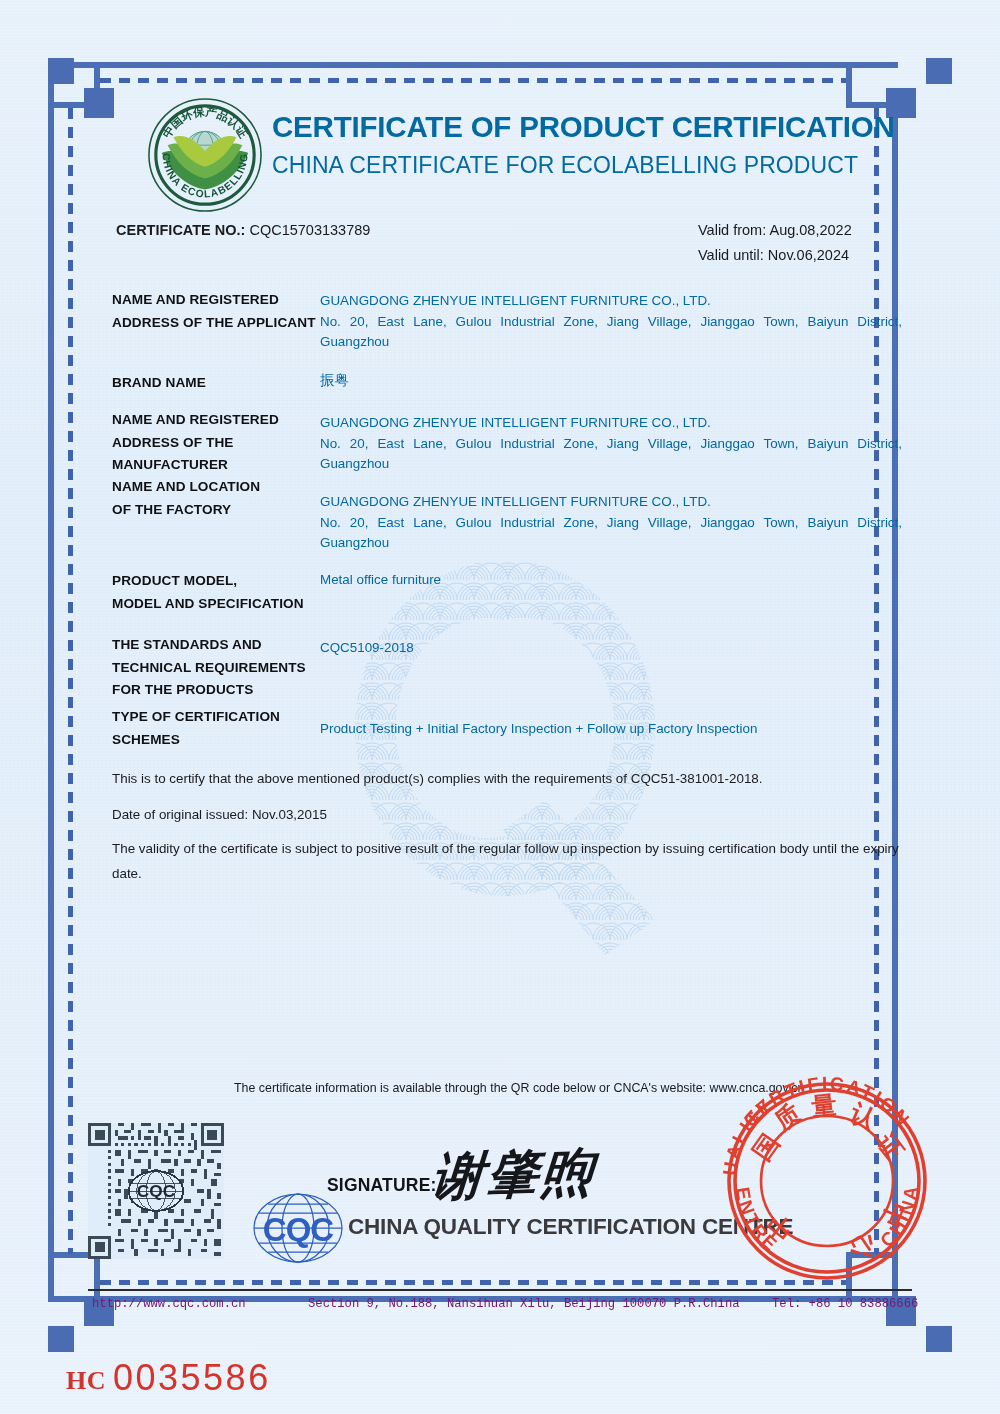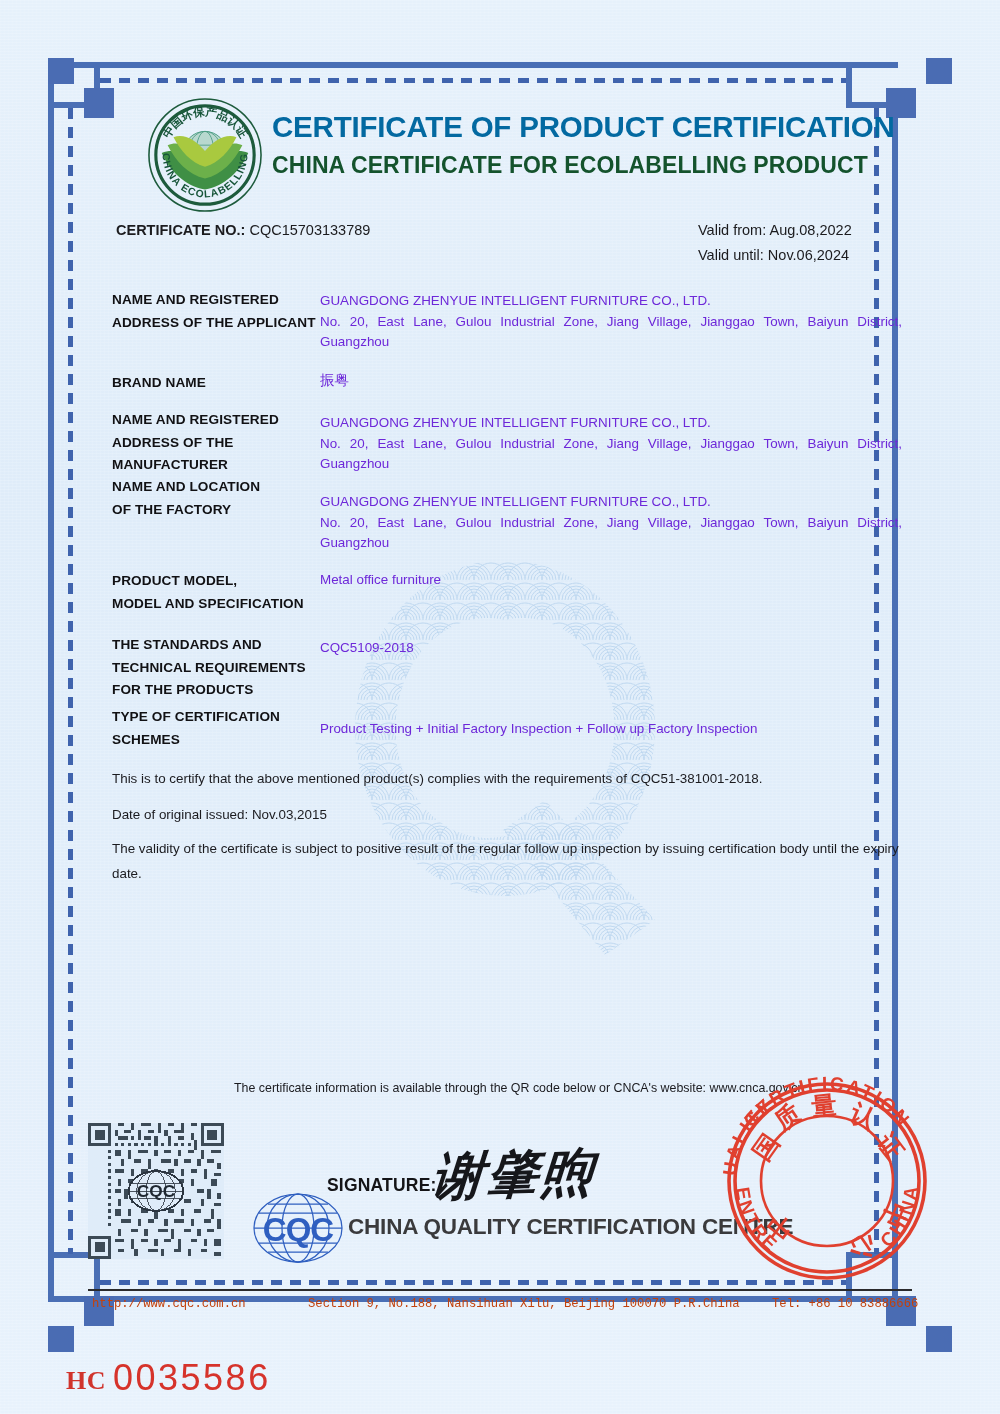--- a/index.html
+++ b/index.html
@@ -51,39 +51,39 @@
   
   #eco-logo{position:absolute;left:146px;top:96px;width:118px;height:118px;}
   #title-main{
     position:absolute;left:272px;top:110px;
     font-size:29.5px;font-weight:bold;letter-spacing:-.2px;
     color:#0369a1;white-space:nowrap;
     font-family:"Liberation Sans", sans-serif;
   }
   #title-sub{
     position:absolute;left:272px;top:152px;
-    font-size:23px;color:#14532d;white-space:nowrap;letter-spacing:.1px;font-weight:bold;
+    font-size:23px;color:#0369a1;white-space:nowrap;letter-spacing:.1px;
   }
 
   
   #cert-no{position:absolute;left:116px;top:222px;font-size:14.5px;color:#1b1b1e;}
   #cert-no b{font-weight:bold;}
   .valid-row{position:absolute;font-size:14.5px;color:#1b1b1e;white-space:nowrap;}
   #valid-from{left:653px;top:222px;}
   #valid-until{left:653px;top:247px;}
   .valid-row b{font-weight:normal;margin-left:45px;}
   .flabel{
     position:absolute;left:112px;
     width:215px;
     font-size:13.6px;font-weight:bold;color:#111114;
     line-height:22.5px;letter-spacing:.1px;
   }
   .fvalue{
     position:absolute;left:320px;width:582px;
-    font-size:13.4px;color:#6d28d9;line-height:20.5px;
+    font-size:13.4px;color:#0369a1;line-height:20.5px;
     text-align:justify;
   }
   .fvalue .addr{text-align:justify;text-align-last:left;}
   .cn{font-family:"DejaVu Sans", sans-serif;font-size:14.5px;}
 
   
   .para{
     position:absolute;left:112px;width:792px;
     font-size:13.4px;color:#1b1b1f;line-height:25px;
   }
@@ -112,21 +112,21 @@
     font-size:22.5px;font-weight:bold;color:#3a3a3c;white-space:nowrap;
     letter-spacing:-.2px;
   }
   #stamp{position:absolute;left:718px;top:1072px;width:218px;height:218px;}
 
   
   #footer-rule{position:absolute;left:88px;top:1289px;width:824px;height:1.6px;background:#2a2a2c;}
   .footer-txt{
     position:absolute;top:1297px;
     font-family:"Liberation Mono", monospace;
-    font-size:12.2px;color:#c2410c;white-space:nowrap;
+    font-size:12.2px;color:#701a75;white-space:nowrap;
   }
   #f-url{left:92px;}
   #f-addr{left:308px;}
   #f-tel{left:772px;}
 
   
   #serial-prefix{
     position:absolute;left:66px;top:1366px;
     font-family:"Liberation Serif", serif;
     font-size:26px;color:#d0342c;font-weight:bold;letter-spacing:.5px;

